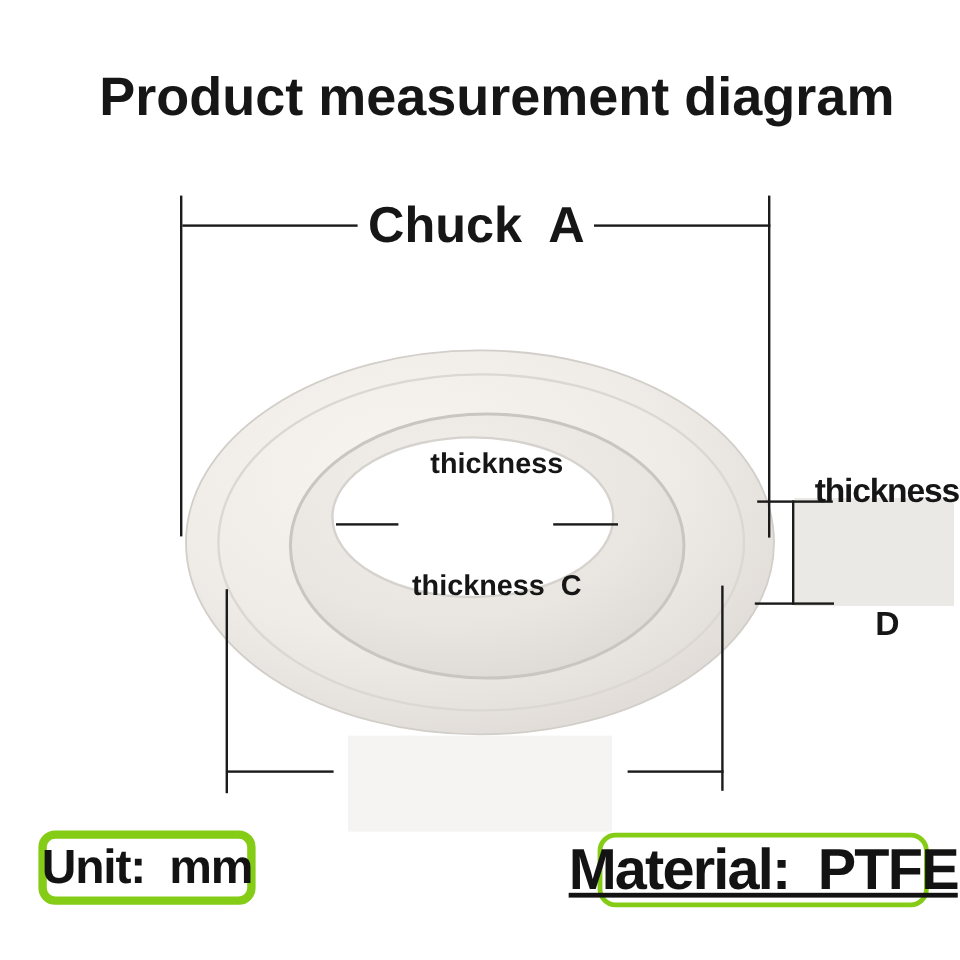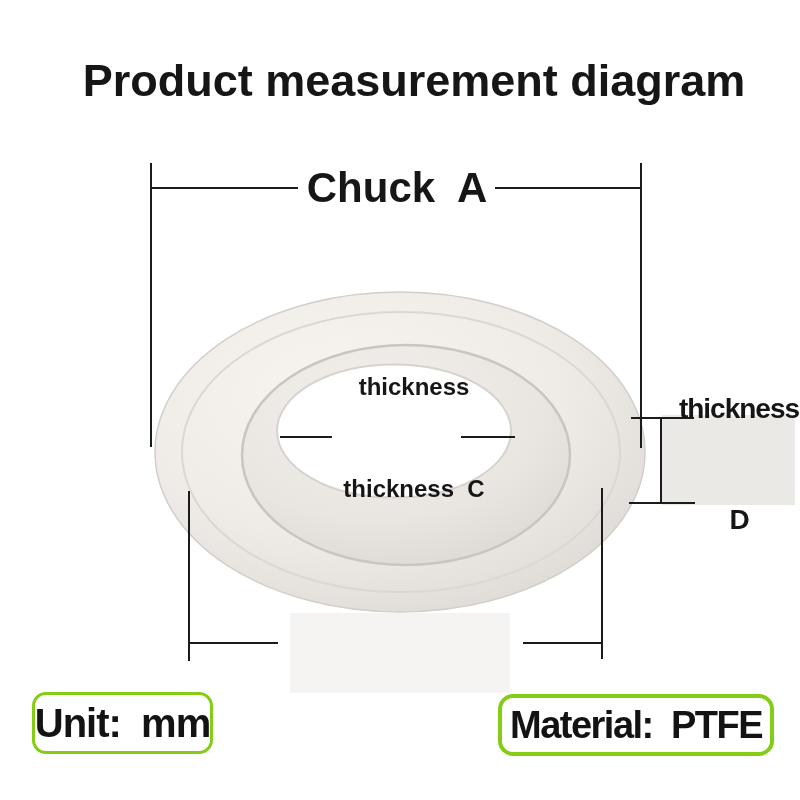--- a/index.html
+++ b/index.html
@@ -64,36 +64,36 @@
   .backdrop-thickness { left: 662px; top: 415px; width: 133px; height: 90px; background: #ebe9e6; }
   .backdrop-centerline { left: 290px; top: 613px; width: 220px; height: 80px; background: #f6f4f2; }
   
   .gasket { position: absolute; left: 0; top: 0; z-index: 2; }
   
   .badge {
     position: absolute;
     display: flex;
     align-items: center;
     justify-content: center;
-    border: 3px solid #84cc16;
+    border: 7px solid #84cc16;
     border-radius: 14px;
     background: #ffffff;
     z-index: 4;
     box-sizing: border-box;
   }
   .badge span {
     white-space: pre;
     font-weight: bold;
     color: #131313;
     letter-spacing: -1px;
   }
   .unit-badge { left: 32px; top: 692px; width: 181px; height: 62px; }
   .unit-badge span { font-size: 40px; }
   .material-badge { left: 498px; top: 694px; width: 276px; height: 62px; border-width: 4px; border-radius: 15px; }
-  .material-badge span { font-size: 38px; letter-spacing: -1.5px; }
+  .material-badge span { font-size: 48px; letter-spacing: -1.5px; text-decoration: underline; }
 </style>
 </head>
 <body>
 
 <div class="stage">
 
   <div class="txt title">Product measurement diagram</div>
 
   <div class="backdrop backdrop-thickness"></div>
   <div class="backdrop backdrop-centerline"></div>

